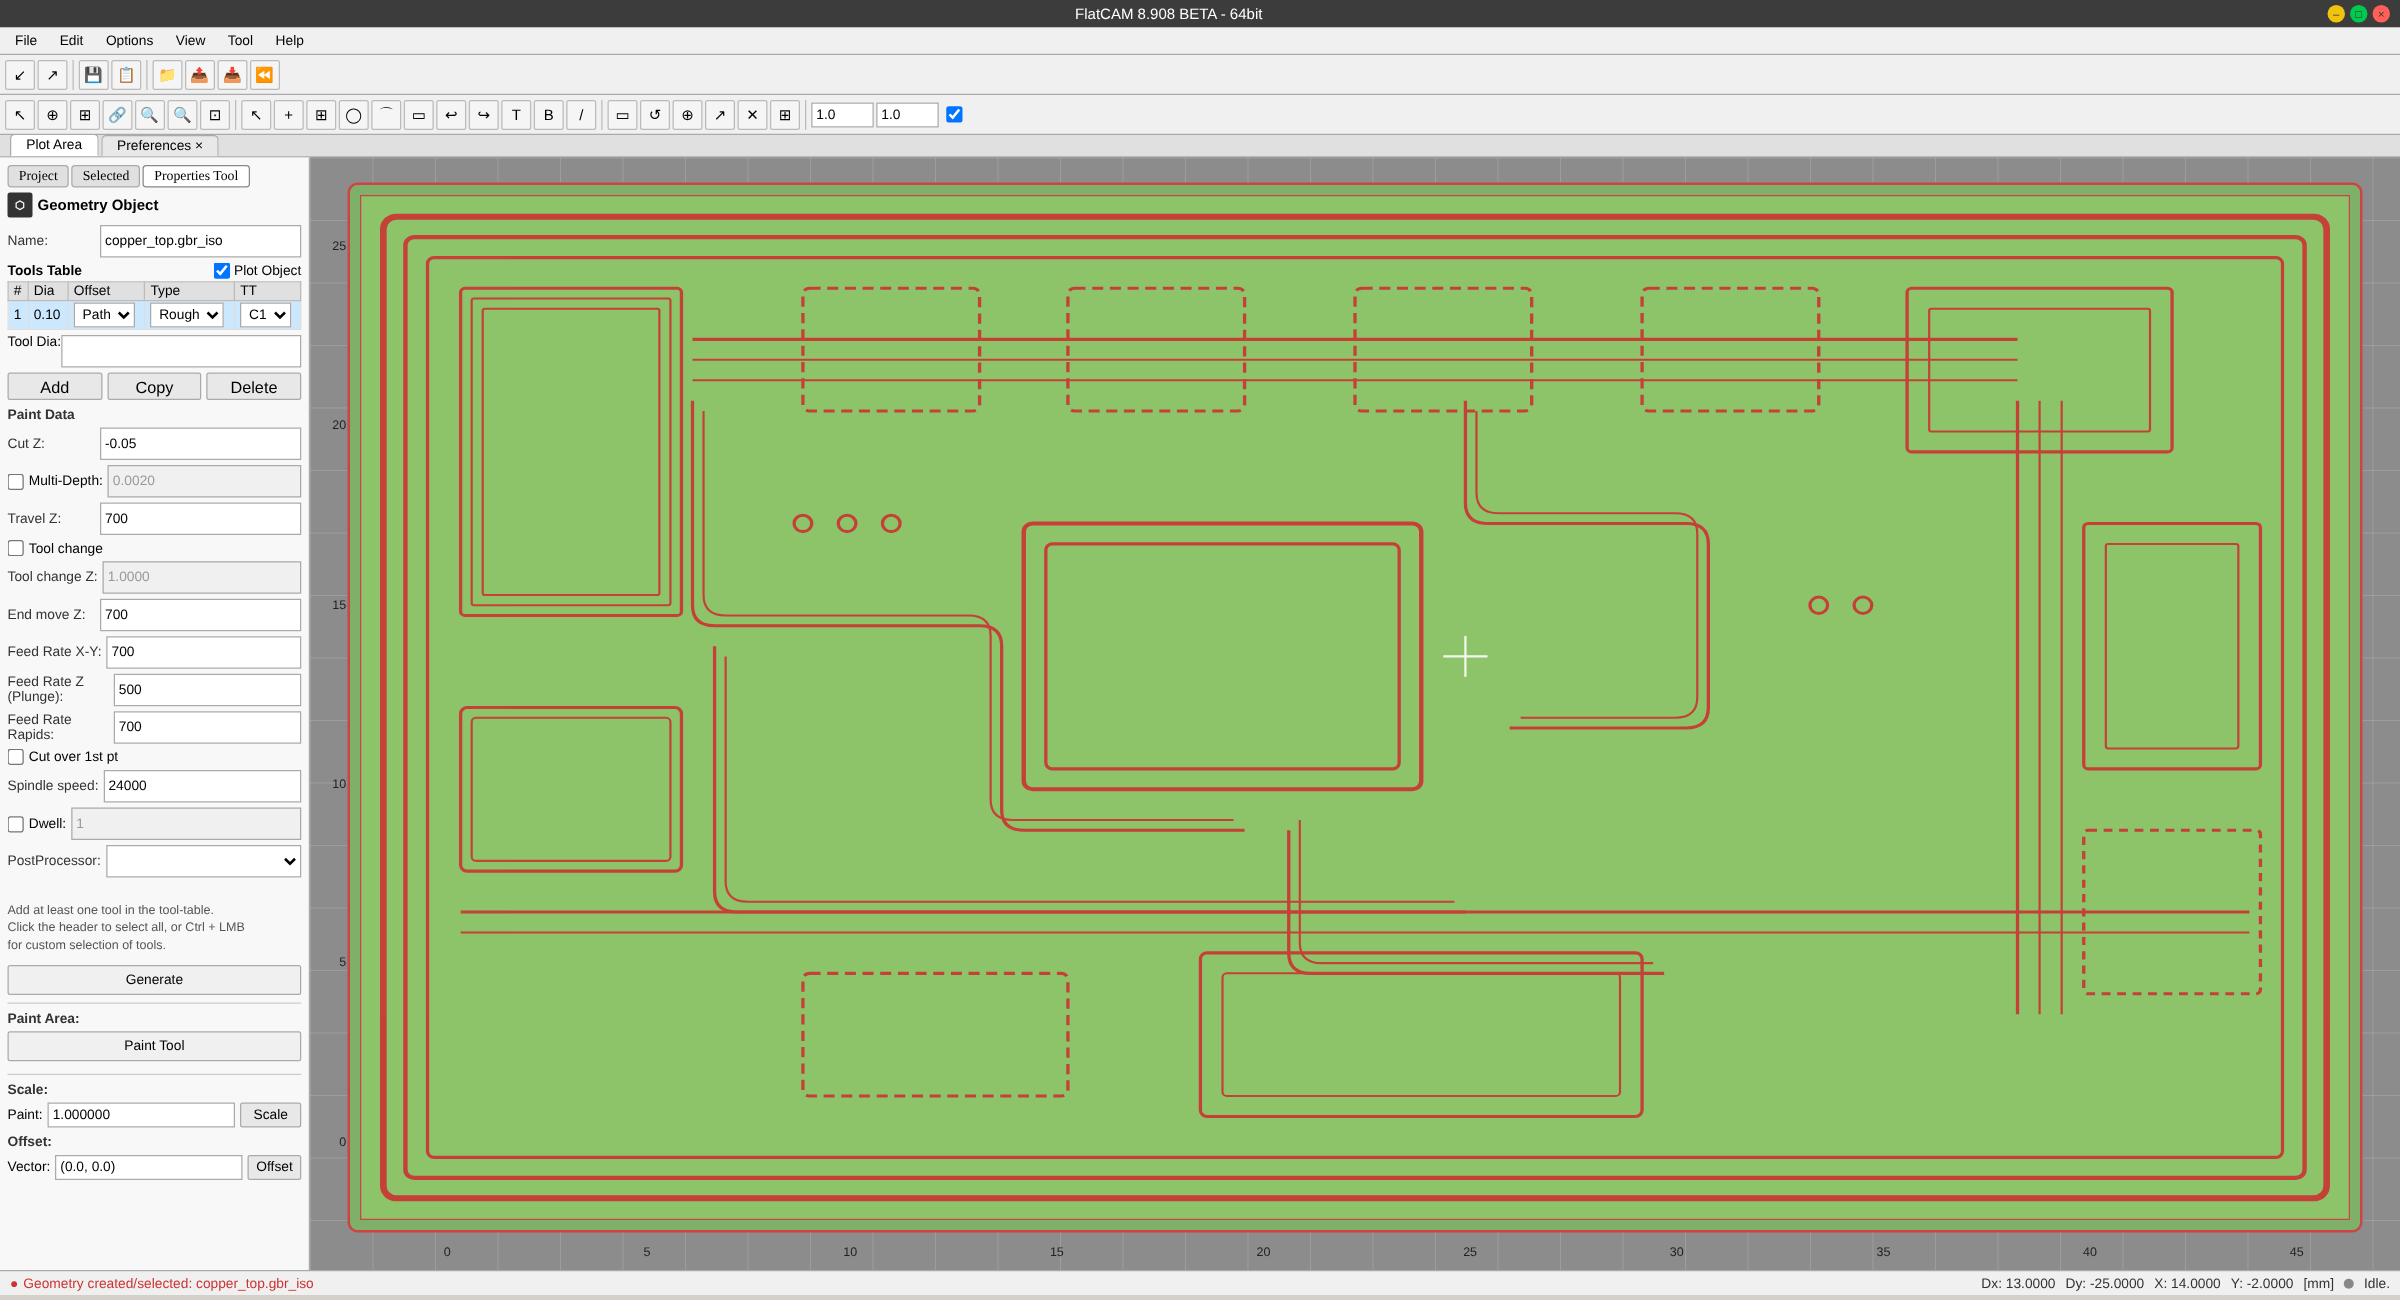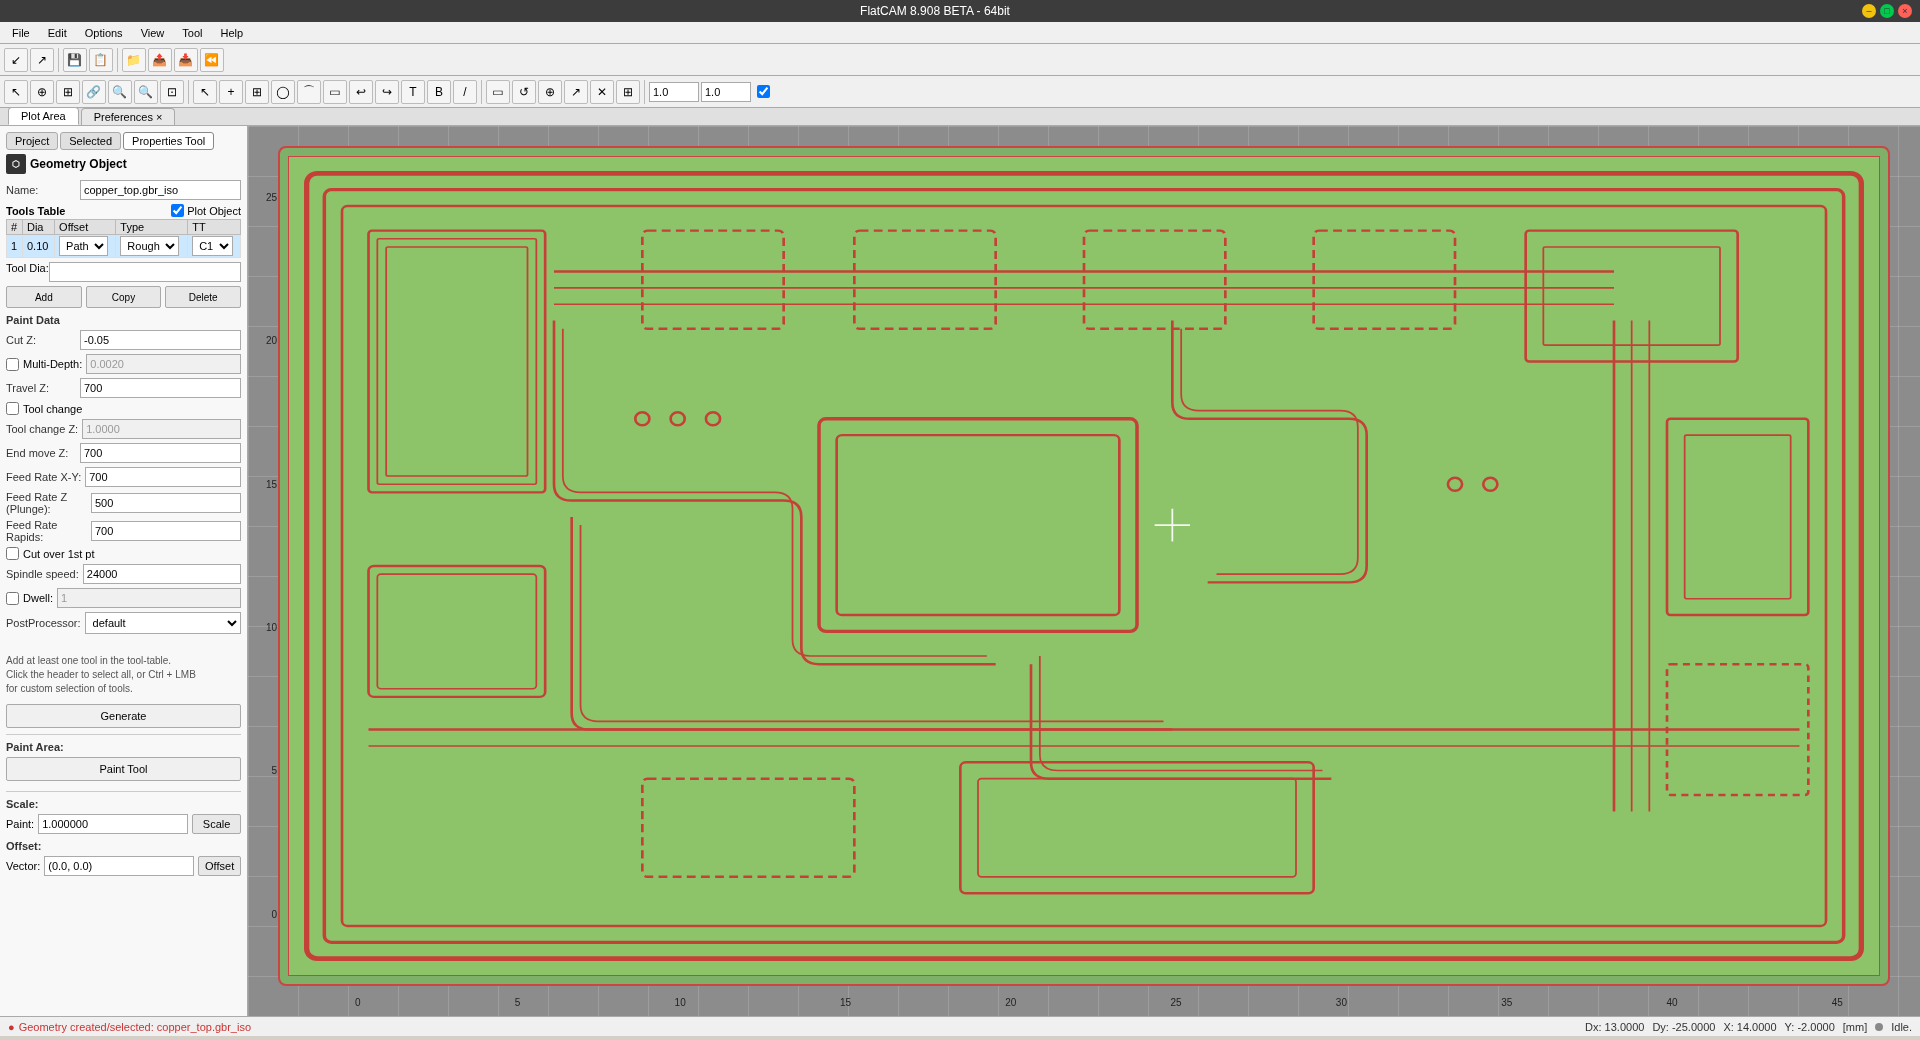--- a/index.html
+++ b/index.html
@@ -124,20 +124,21 @@
       gap: 2px;
       margin-bottom: 4px;
     }
     .panel-tab {
       padding: 2px 8px;
       border: 1px solid #aaa;
       background: #e0e0e0;
       cursor: pointer;
       border-radius: 3px;
       font-size: 11px;
+      font-family: Liberation Serif, serif;
     }
     .panel-tab.active { background: #fff; border-color: #888; }
 
     
     .section-header {
       display: flex;
       align-items: center;
       gap: 4px;
       margin-bottom: 6px;
       font-weight: bold;
@@ -161,21 +162,21 @@
     .form-label {
       color: #333;
       min-width: 70px;
       font-size: 11px;
     }
     .form-input {
       flex: 1;
       height: 20px;
       border: 1px solid #aaa;
       background: #fff;
-      padding: 0 3px;
+      padding: 12px 3px;
       font-size: 11px;
     }
 
     
     .tools-table-header {
       display: flex;
       justify-content: space-between;
       align-items: center;
       margin-bottom: 2px;
     }
@@ -211,21 +212,21 @@
       display: flex;
       gap: 4px;
       margin-bottom: 6px;
     }
     .btn {
       flex: 1;
       height: 22px;
       border: 1px solid #aaa;
       background: #e8e8e8;
       cursor: pointer;
-      font-size: 10px;
+      font-size: 13px;
       border-radius: 2px;
     }
 
     .section-title {
       font-weight: bold;
       font-size: 11px;
       margin: 6px 0 4px 0;
       color: #333;
     }
 

